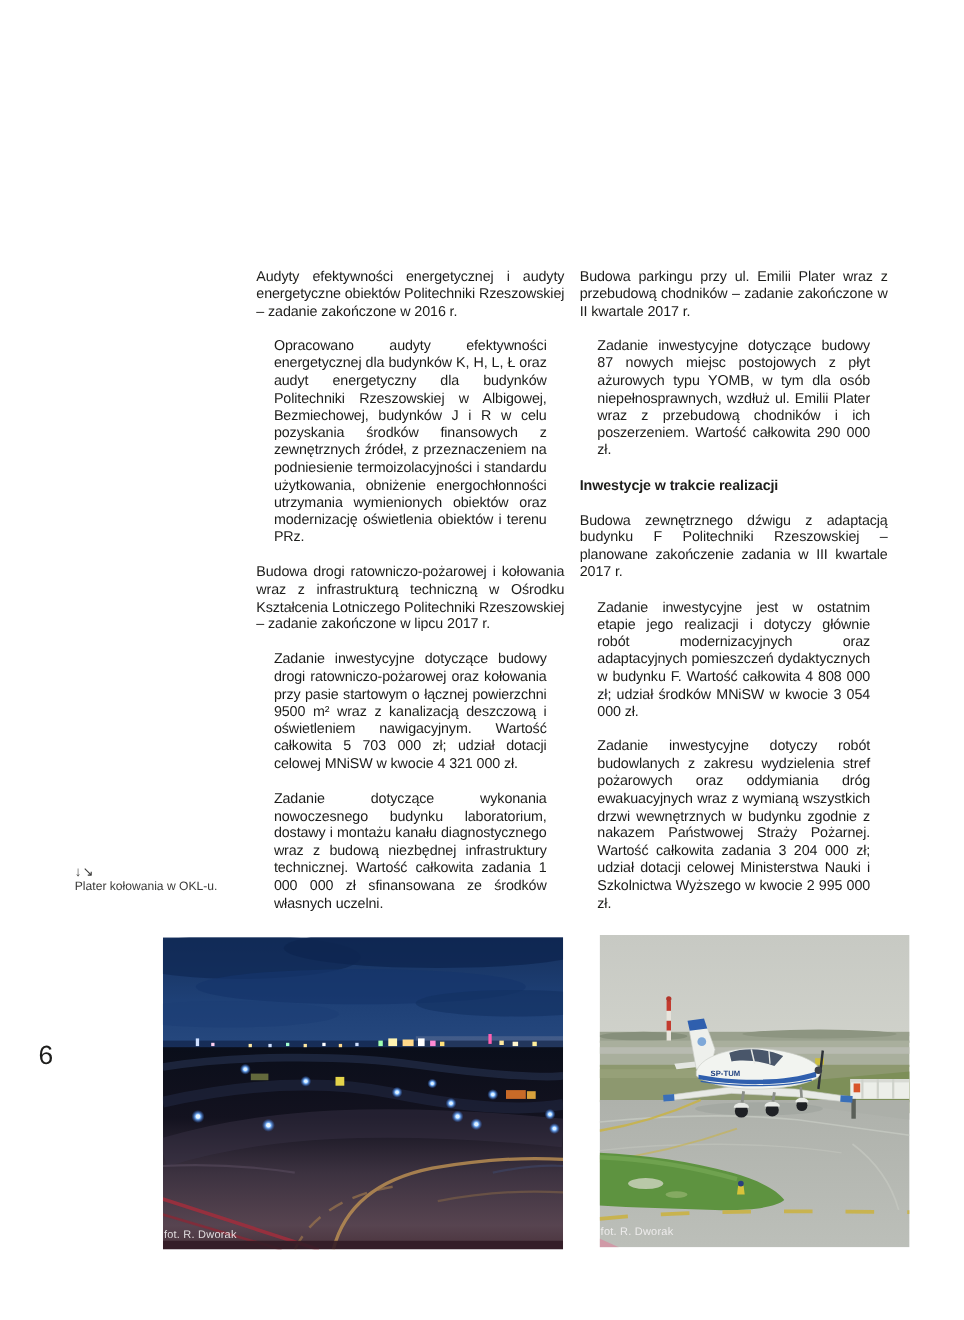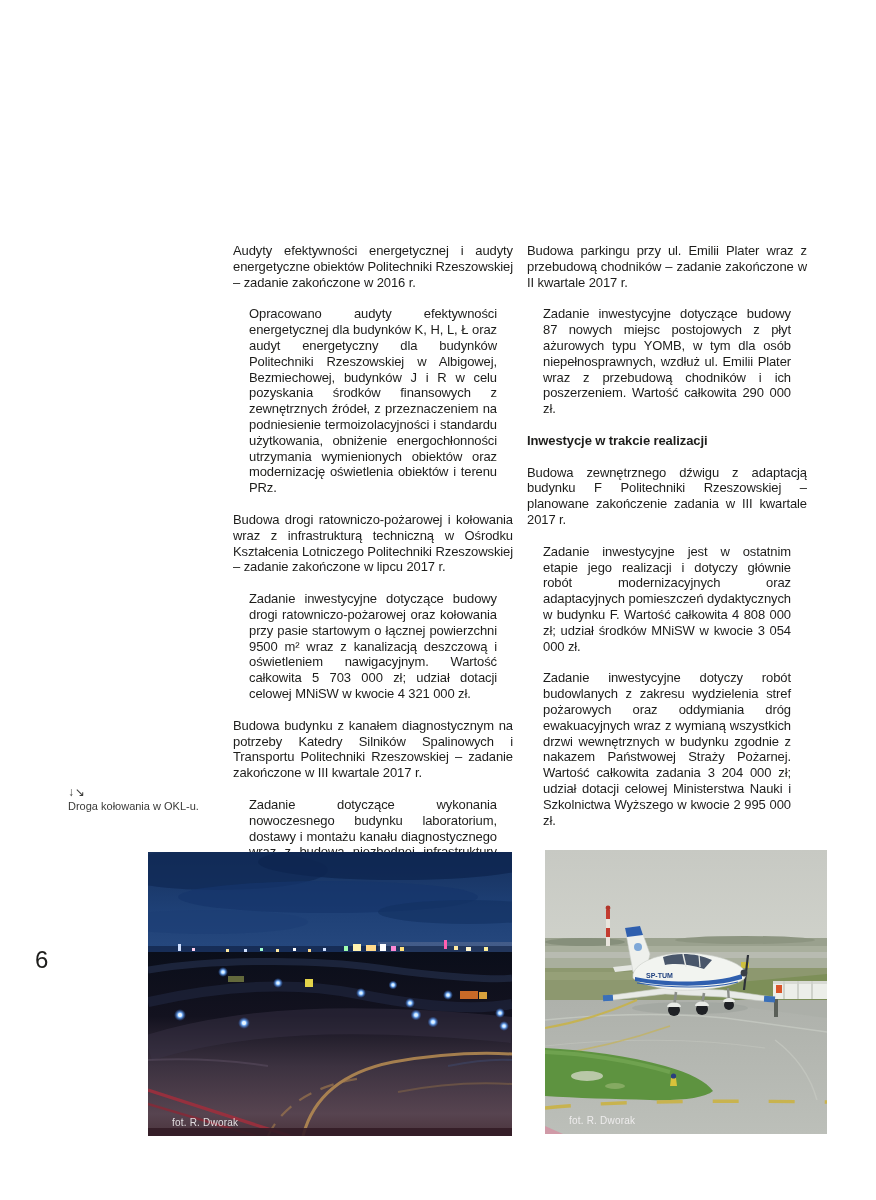--- a/index.html
+++ b/index.html
@@ -37,48 +37,47 @@
     font-size:11px;line-height:14px;color:#3a3a38;text-align:left;
   }
   .caption-arrows{display:block;font-size:12px;letter-spacing:1px;color:#3a3a38;}
   .photo{
     position:absolute;overflow:hidden;
   }
   .photo-night{left:148px;top:852px;width:364px;height:284px;}
   .photo-day{left:545px;top:850px;width:282px;height:284px;}
   .photo svg{display:block;width:100%;height:100%;}
   .photo-credit{
-    position:absolute;left:24px;bottom:8px;
+    position:absolute;left:1px;bottom:8px;
     font-size:10px;color:rgba(245,242,244,0.88);
     letter-spacing:0.2px;
   }
 </style>
 </head>
 <body>
 
 <div class="page">
 
   <div class="page-number">6</div>
 
   <div class="margin-caption">
     <span class="caption-arrows">↓↘</span>
-    <span>Droga kołowania w OKL-u.</span>
+    <span>Plater kołowania w OKL-u.</span>
   </div>
 
   <div class="col col-left">
     <div class="article">
       <span class="article-title">Audyty efektywności energetycznej i audyty energetyczne obiektów Politechniki Rzeszowskiej – zadanie zakończone w 2016 r.</span>
       <p class="article-body">Opracowano audyty efektywności energetycznej dla budynków K, H, L, Ł oraz audyt energetyczny dla budynków Politechniki Rzeszowskiej w Albigowej, Bezmiechowej, budynków J i R w celu pozyskania środków finansowych z zewnętrznych źródeł, z przeznaczeniem na podniesienie termoizolacyjności i standardu użytkowania, obniżenie energochłonności utrzymania wymienionych obiektów oraz modernizację oświetlenia obiektów i terenu PRz.</p>
     </div>
     <div class="article">
       <span class="article-title">Budowa drogi ratowniczo-pożarowej i kołowania wraz z infrastrukturą techniczną w Ośrodku Kształcenia Lotniczego Politechniki Rzeszowskiej – zadanie zakończone w lipcu 2017 r.</span>
       <p class="article-body">Zadanie inwestycyjne dotyczące budowy drogi ratowniczo-pożarowej oraz kołowania przy pasie startowym o łącznej powierzchni 9500 m² wraz z kanalizacją deszczową i oświetleniem nawigacyjnym. Wartość całkowita 5 703 000 zł; udział dotacji celowej MNiSW w kwocie 4 321 000 zł.</p>
     </div>
     <div class="article">
-      <span class="article-title">Budowa budynku z kanałem diagnostycznym na potrzeby Katedry Silników Spalinowych i Transportu Politechniki Rzeszowskiej – zadanie zakończone w III kwartale 2017 r.</span>
       <p class="article-body">Zadanie dotyczące wykonania nowoczesnego budynku laboratorium, dostawy i montażu kanału diagnostycznego wraz z budową niezbędnej infrastruktury technicznej. Wartość całkowita zadania 1 000 000 zł sfinansowana ze środków własnych uczelni.</p>
     </div>
   </div>
 
   <div class="col col-right">
     <div class="article">
       <span class="article-title">Budowa parkingu przy ul. Emilii Plater wraz z przebudową chodników – zadanie zakończone w II kwartale 2017 r.</span>
       <p class="article-body">Zadanie inwestycyjne dotyczące budowy 87 nowych miejsc postojowych z płyt ażurowych typu YOMB, w tym dla osób niepełnosprawnych, wzdłuż ul. Emilii Plater wraz z przebudową chodników i ich poszerzeniem. Wartość całkowita 290 000 zł.</p>
     </div>
     <p class="section-heading">Inwestycje w trakcie realizacji</p>

